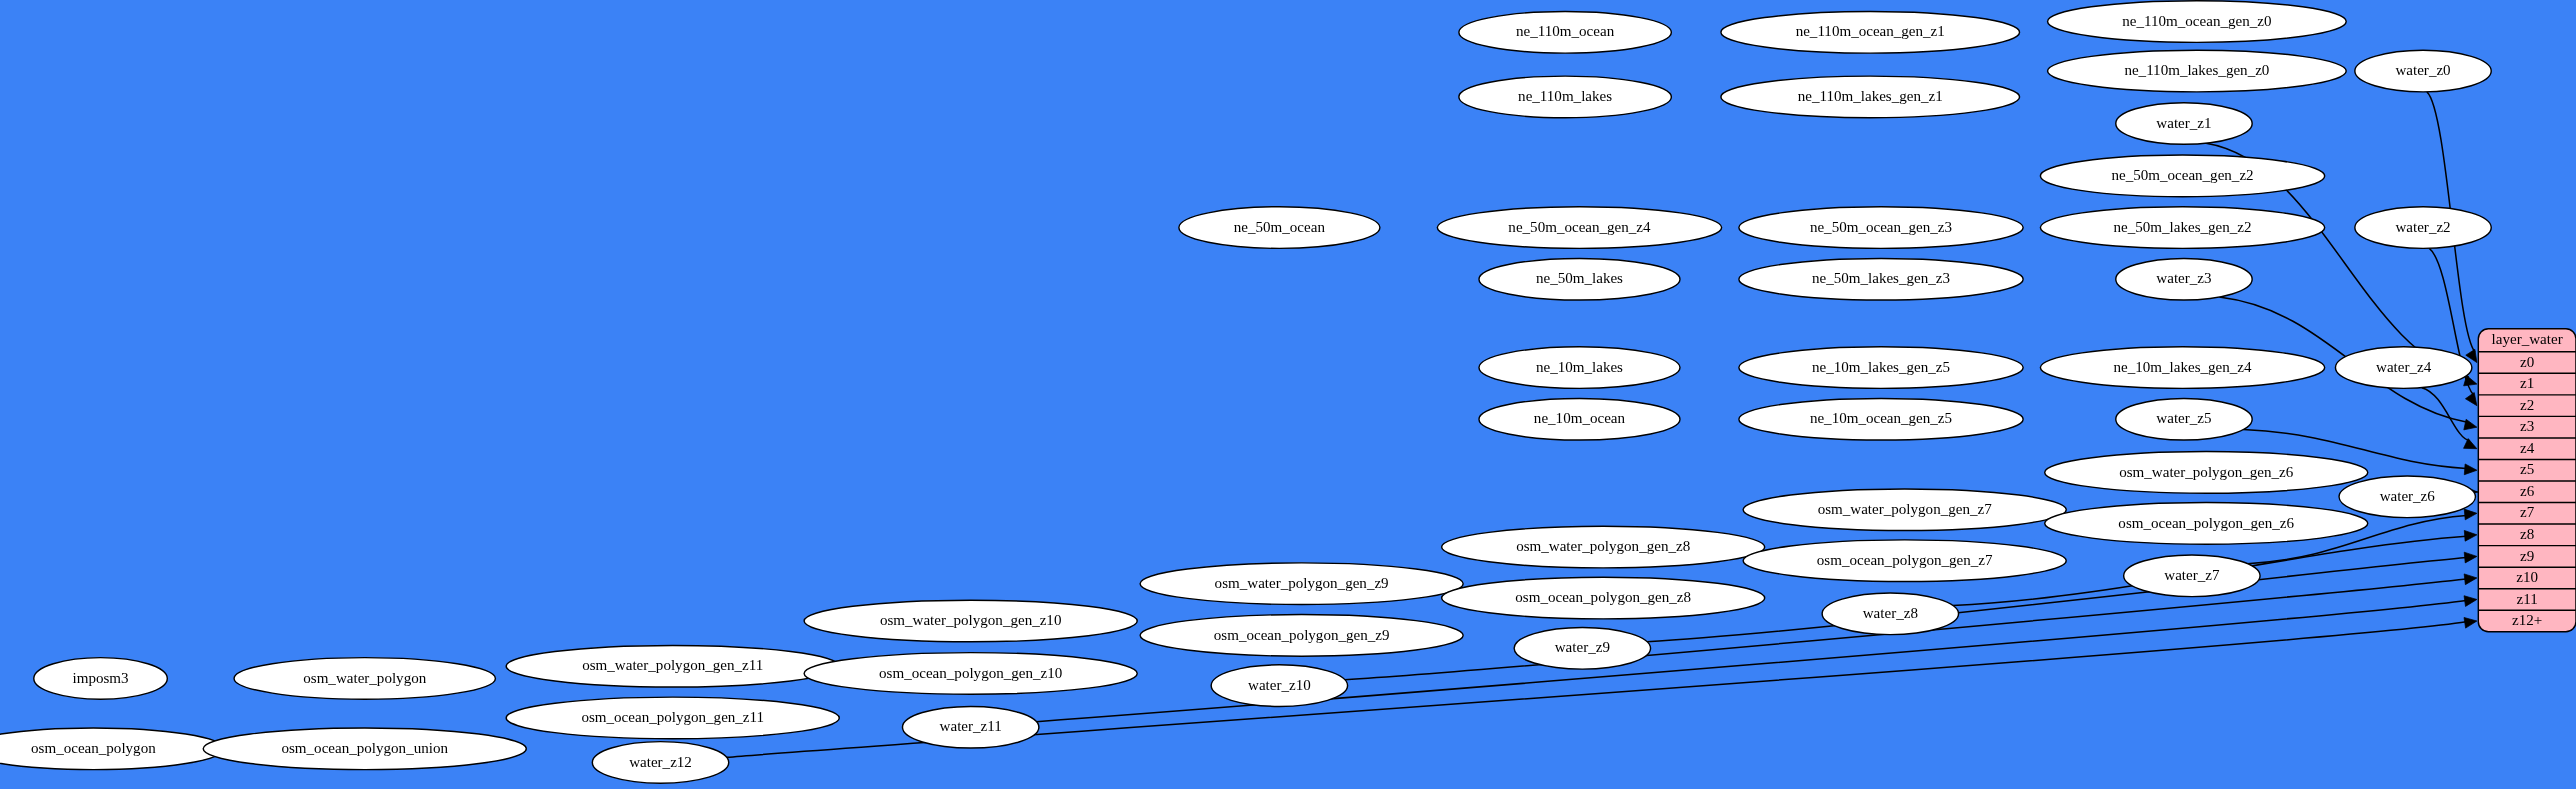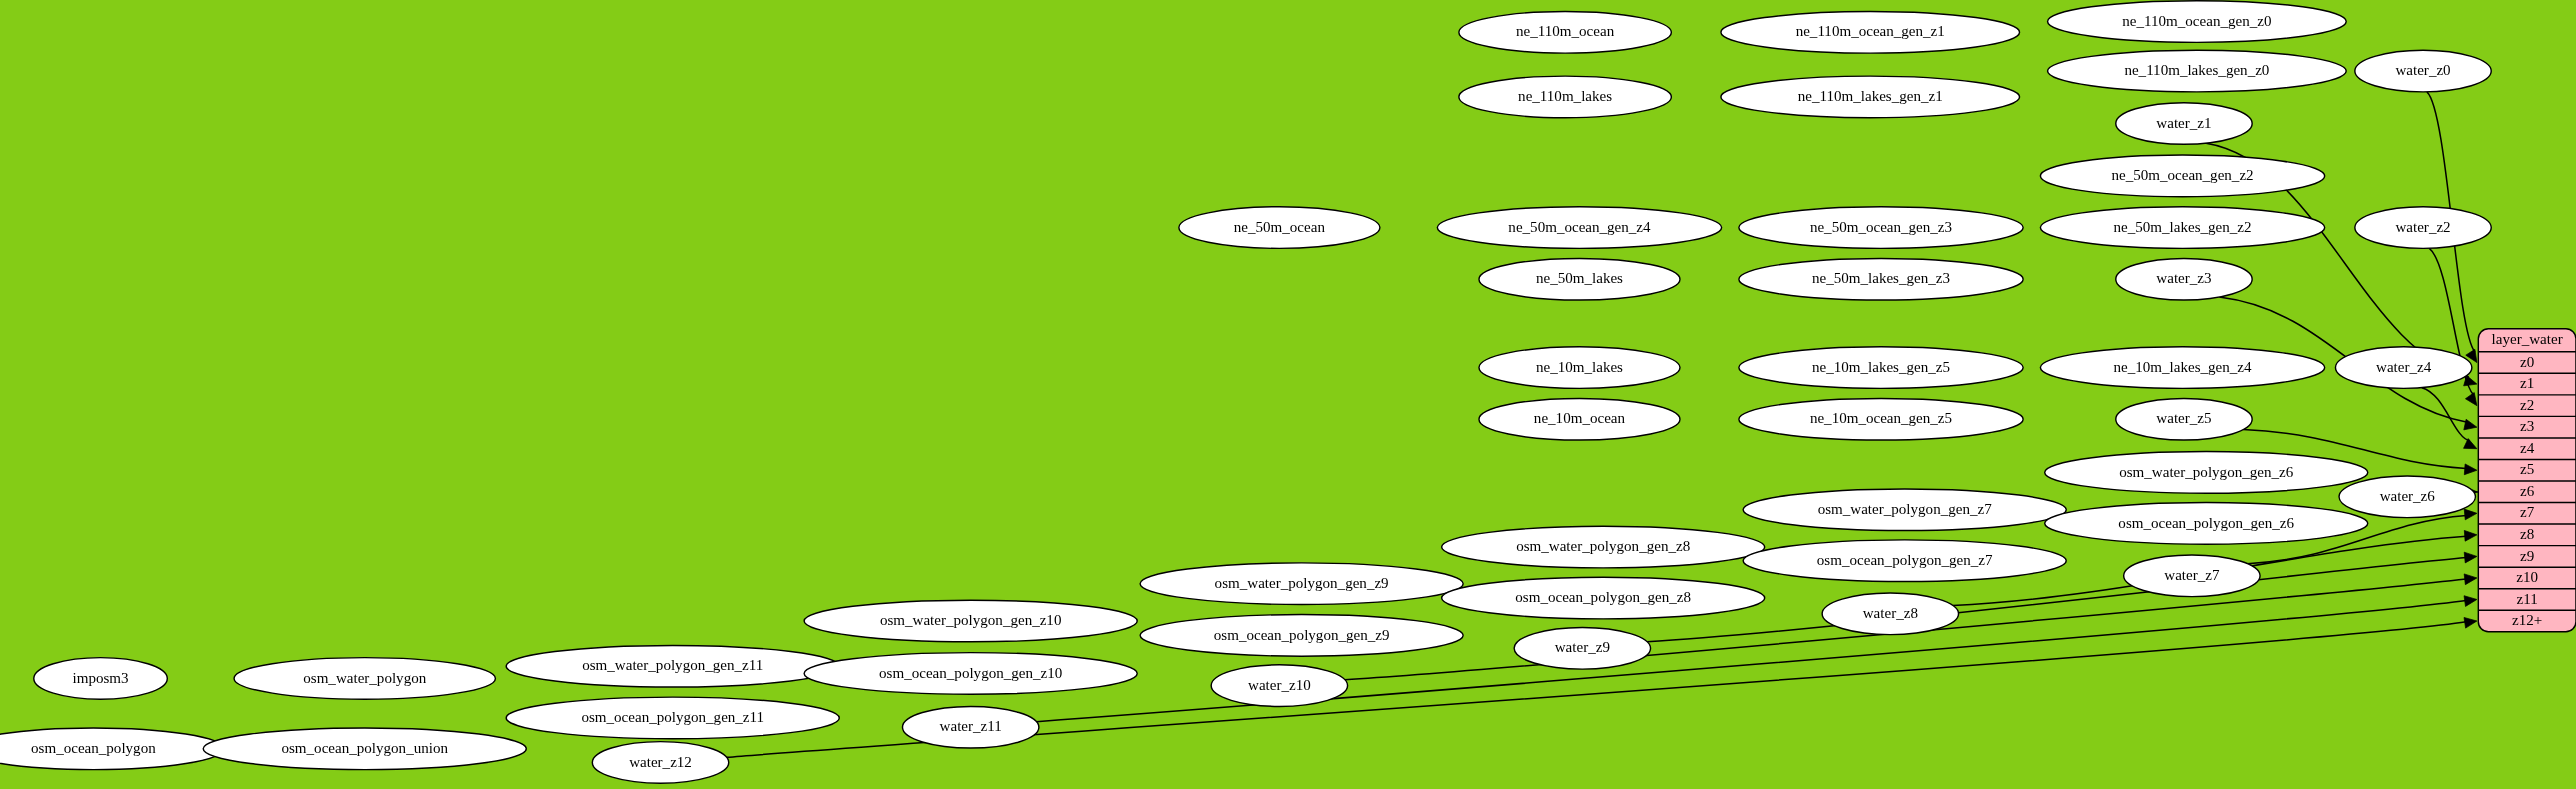--- a/index.html
+++ b/index.html
@@ -4,21 +4,21 @@
 <style>
   html, body {
     margin: 0;
     padding: 0;
     background: #ffffff;
   }
   #canvas {
     position: relative;
     width: 2576px;
     height: 789px;
-    background: #84cc16;
+    background: #3b82f6;
     overflow: hidden;
     font-family: "Liberation Serif", "DejaVu Serif", serif;
   }
   svg#graph {
     position: absolute;
     left: 0;
     top: 0;
     width: 2576px;
     height: 789px;
   }

